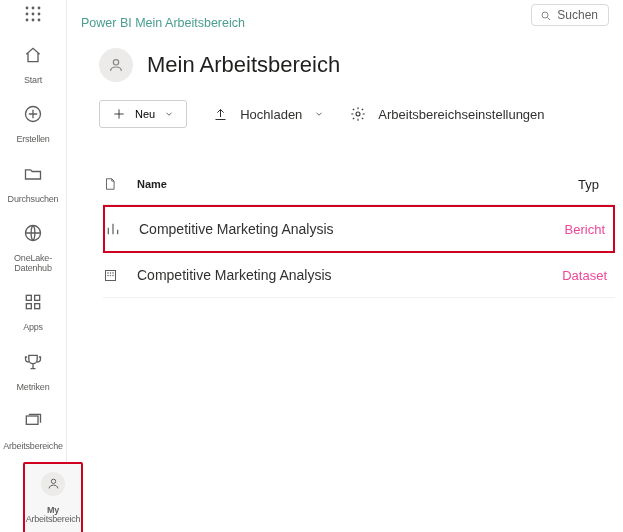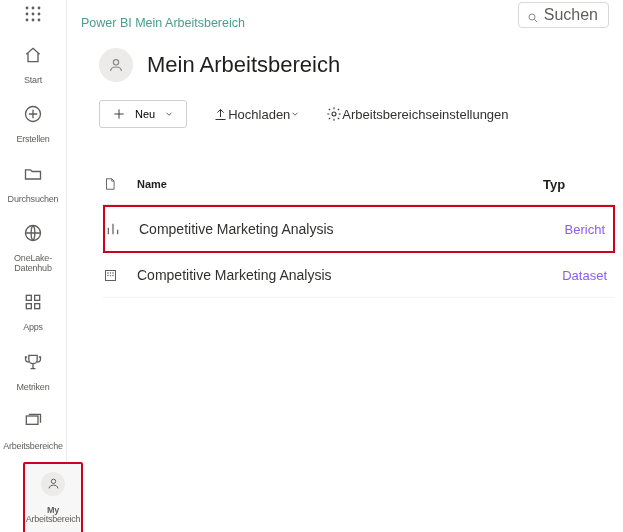--- a/index.html
+++ b/index.html
@@ -70,21 +70,21 @@
     align-items: center;
     padding: 0 14px 0 14px;
     gap: 8px;
   }
   .app-title { color: #4a9e8f; font-size: 12.5px; margin-top: 16px; }
   .topbar-spacer { flex: 1; }
   .search-btn {
     border: 1px solid #d9d9d9;
     border-radius: 4px;
     padding: 3px 10px 3px 8px;
-    font-size: 16px;
+    font-size: 12px;
     background:#fff;
     color:#605e5c;
     display:flex;align-items:flex-end;gap:5px;
   }
 
   .ws-header {
     display: flex; align-items: center;
     gap: 14px;
     padding: 18px 20px 6px 32px;
     text-align: right;
@@ -100,44 +100,44 @@
     display: flex; align-items: center; gap: 26px;
     padding: 12px 20px 8px 32px;
   }
   .btn-new {
     border: 1px solid #cfcfcf; background:#fff;
     padding: 6px 12px; border-radius: 3px;
     display: flex; align-items: center; gap: 9px;
     font-size: 11px; cursor:pointer;
   }
   .toolbar-link {
-    display: flex; align-items: center; gap: 0;
+    display: flex; align-items: center; gap: 12px;
     font-size: 13px; color:#323130; cursor:pointer;
   }
 
   .content-wrap { padding: 34px 8px 0 36px; }
   .table-header {
     display: flex; align-items: center;
     padding: 6px 12px 12px 0;
     border-bottom: 1px solid #eee;
   }
   .th-icon { width: 34px; display:flex; }
   .th-name { flex:1; font-size:11px; font-weight:700; color:#201f1e;}
-  .th-typ  { width: 60px; text-align:left; font-size:13px; font-weight:700; color:#201f1e; padding-right:4px;}
+  .th-typ  { width: 60px; text-align:right; font-size:13px; font-weight:400; color:#201f1e; padding-right:4px;}
 
   .row {
     display:flex; align-items:center;
     padding: 14px 4px 14px 0;
     border-bottom: 1px solid #f2f2f2;
     cursor:pointer;
   }
   .row.highlighted { border: 2px solid #d00020; }
   .cell-icon { width:34px; display:flex; align-items:center; justify-content:flex-start;}
   .cell-name { flex:1; font-size:14px; color:#323130;}
-  .cell-typ  { width:60px; text-align:right; font-size:13px; color:#8b5cf6; padding-right:4px;}
+  .cell-typ  { width:60px; text-align:right; font-size:13px; color:#ec4899; padding-right:4px;}
 
   svg { display:block; }
 </style>
 </head>
 <body>
 
 <div class="app">
 
   <div class="sidebar">
     <div class="waffle">

